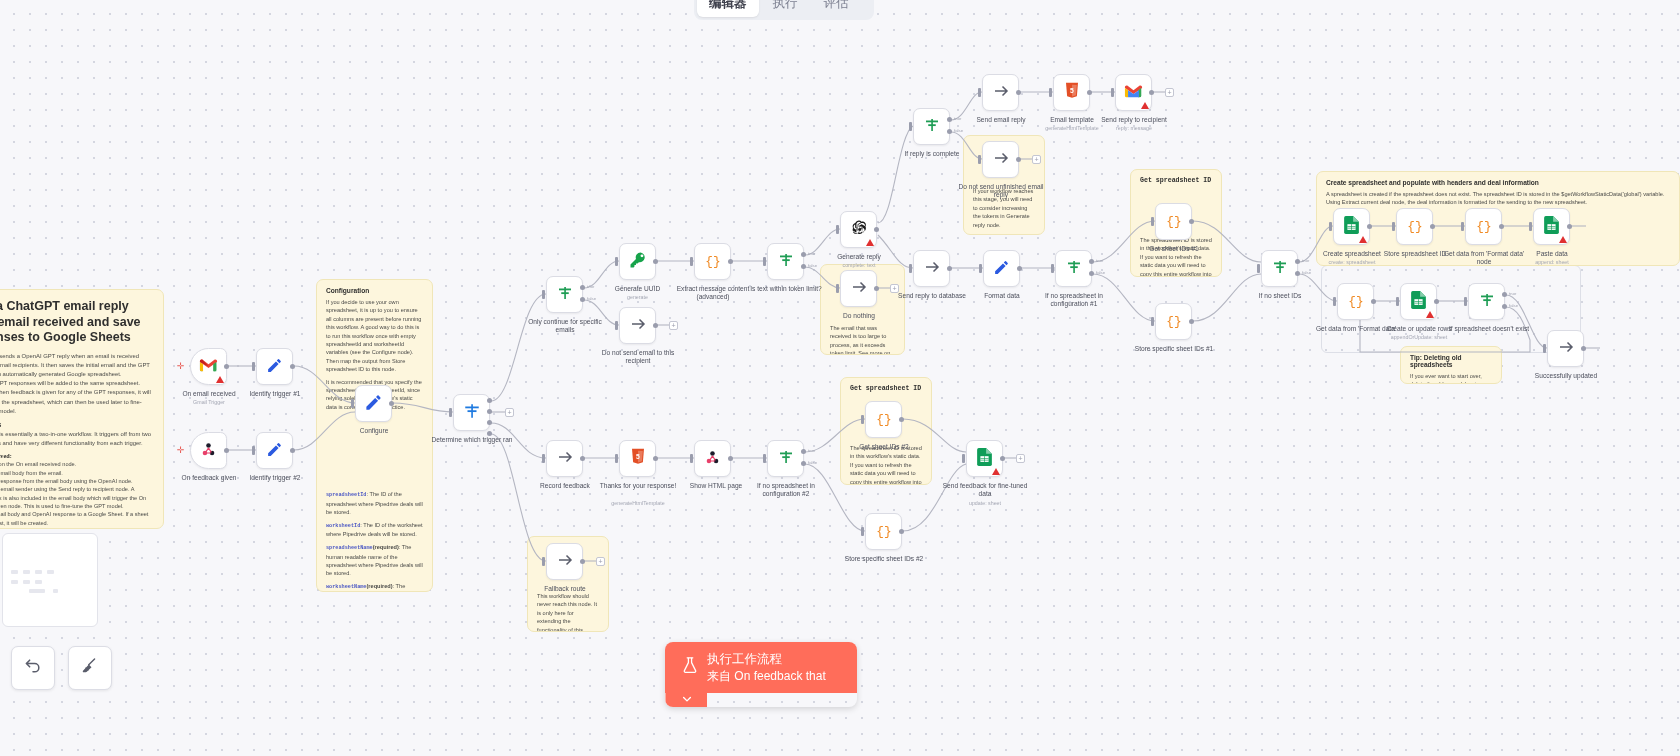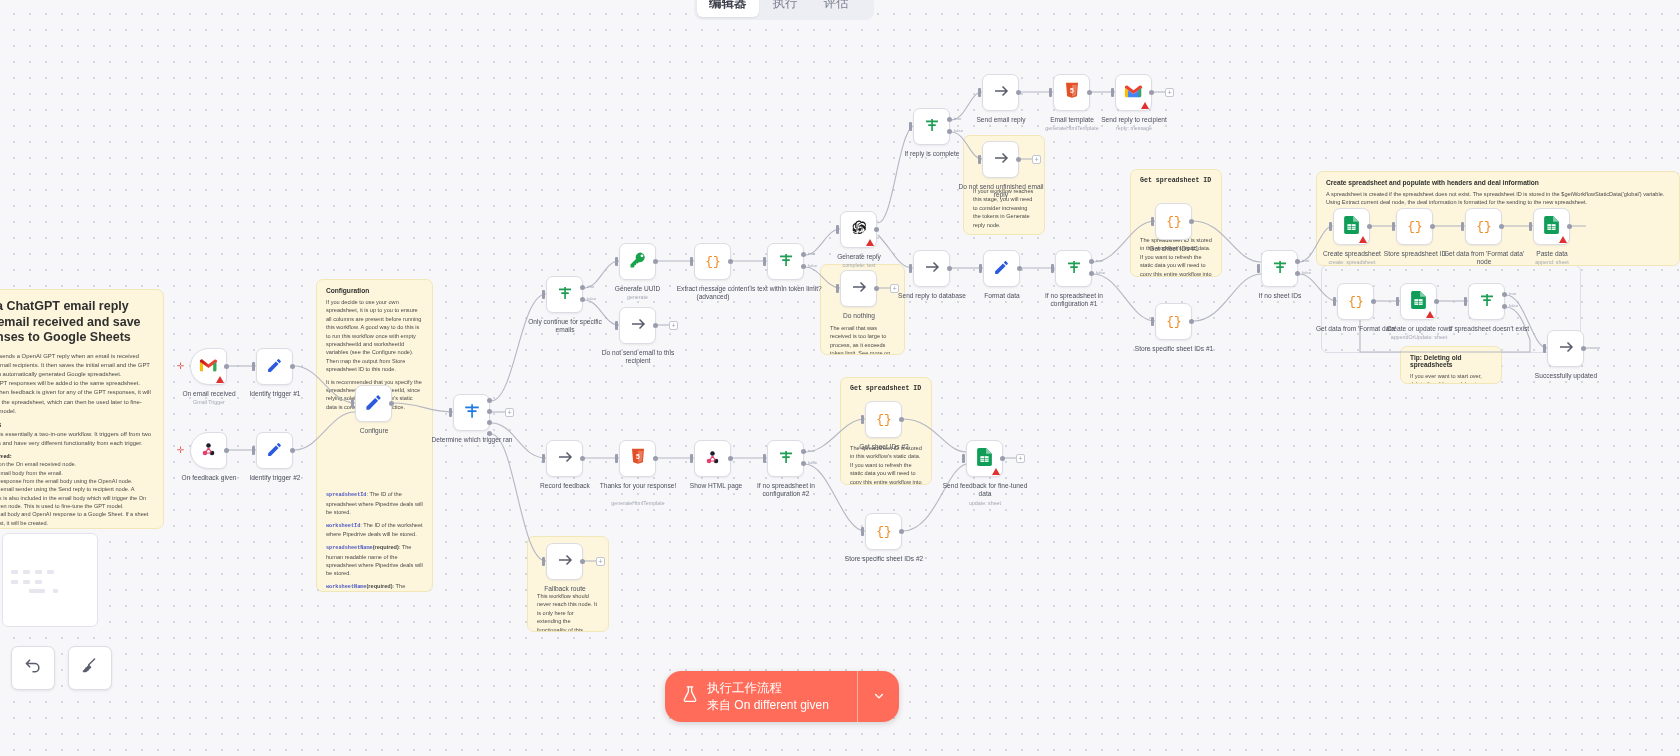--- a/index.html
+++ b/index.html
@@ -107,24 +107,25 @@
     position: absolute; width: 9px; height: 9px; border: 1px solid #c4c6d2;
     border-radius: 2px; background: #fff; z-index: 12;
     display: flex; align-items: center; justify-content: center;
     font-size: 7px; color: #9a9dad; line-height: 1;
   }
   svg.edges { position: absolute; inset: 0; width: 1680px; height: 756px; z-index: 5; pointer-events: none; }
   svg.edges path { fill: none; stroke: #b4b6c2; stroke-width: 1.1px; }
 
   
   #runbar {
-    position: absolute; left: 665px; top: 671px;
+    position: absolute; left: 665px; top: 642px;
     display: flex; z-index: 50;
-    border-radius: 16px; overflow: hidden;
+    border-radius: 8px; overflow: hidden;
     box-shadow: 0 2px 6px rgba(0,0,0,.15);
+    flex-direction: column;
   }
   #runbar .main {
     background: #ff6d5a; color: #fff;
     display: flex; align-items: center; gap: 9px;
     padding: 9px 22px 9px 17px;
     min-width: 192px;
   }
   #runbar .main .flask { font-size: 17px; }
   #runbar .main .txt { font-size: 12.5px; line-height: 1.35; }
   #runbar .main .txt .l2 { font-size: 12px; }
@@ -870,21 +871,21 @@
   <div id="runbar">
     <div class="main">
       <span class="flask">
         <svg width="16" height="18" viewBox="0 0 20 22">
             <path fill="none" stroke="#fff" stroke-width="1.6" stroke-linejoin="round" d="M8 2v6L3 18a1.5 1.5 0 001.3 2.2h11.4A1.5 1.5 0 0017 18l-5-10V2"></path>
             <path stroke="#fff" stroke-width="1.6" stroke-linecap="round" d="M6.5 2h7"></path>
           </svg>
       </span>
       <span class="txt">
         <div>执行工作流程</div>
-        <div class="l2">来自 On different given</div>
+        <div class="l2">来自 On feedback that</div>
       </span>
     </div>
     <div class="caret">
       <span>
         <svg width="12" height="12" viewBox="0 0 16 16">
             <path fill="none" stroke="#fff" stroke-width="1.8" stroke-linecap="round" stroke-linejoin="round" d="M3.5 6l4.5 4.5L12.5 6"></path>
           </svg>
       </span>
     </div>
   </div>

